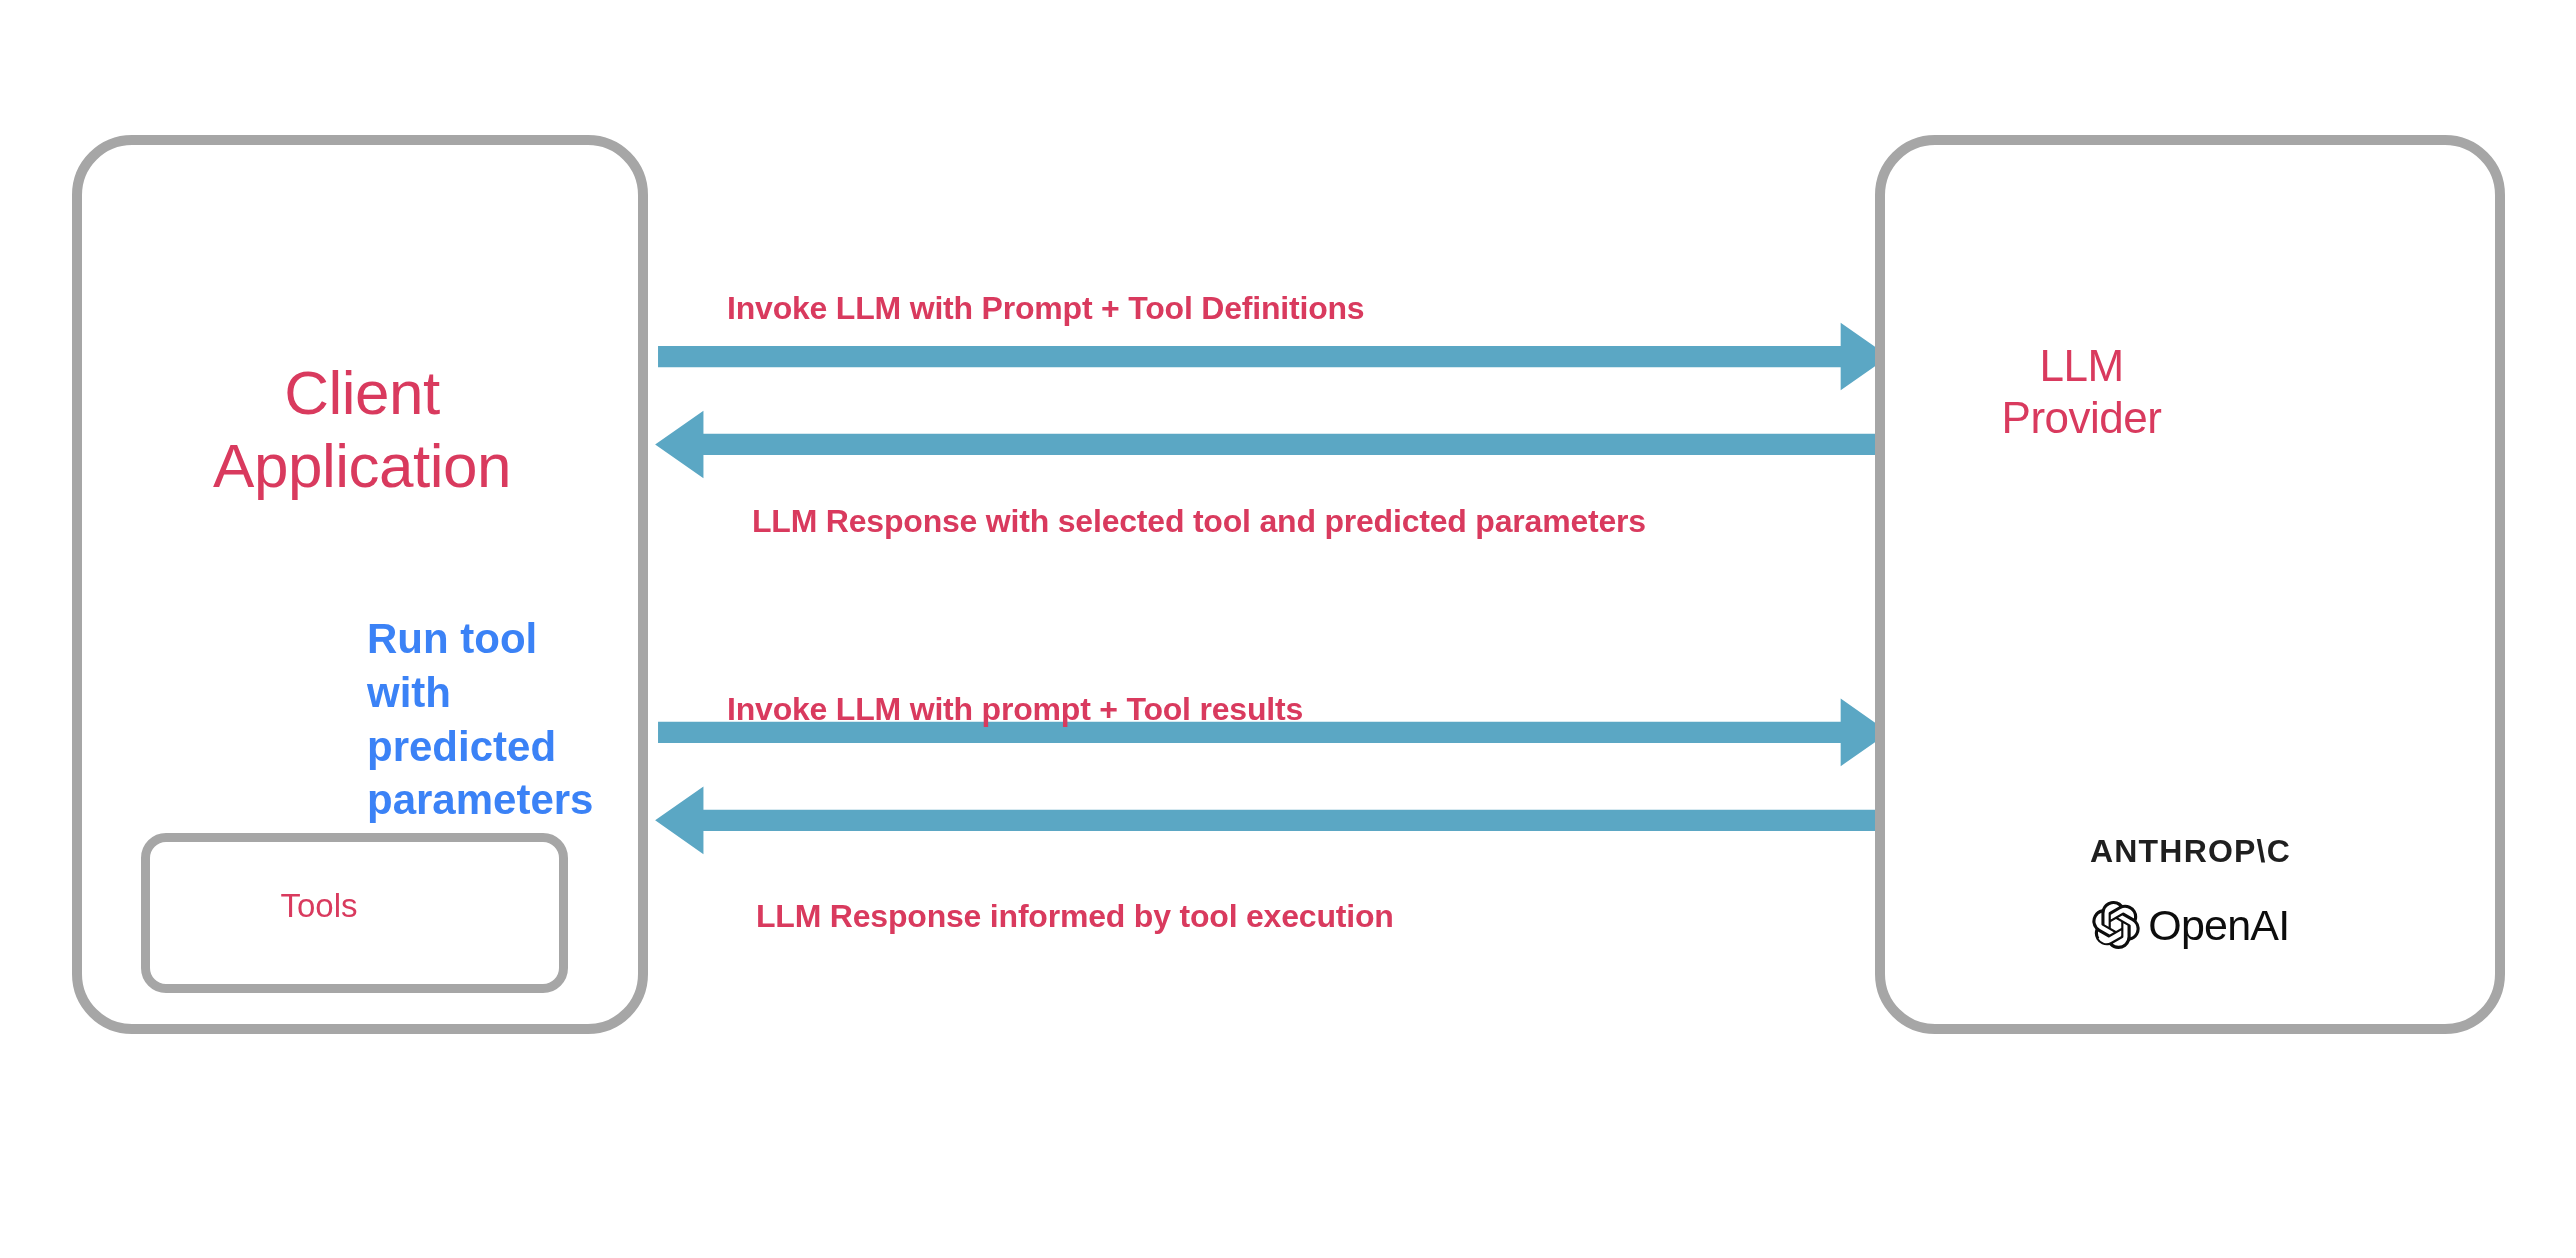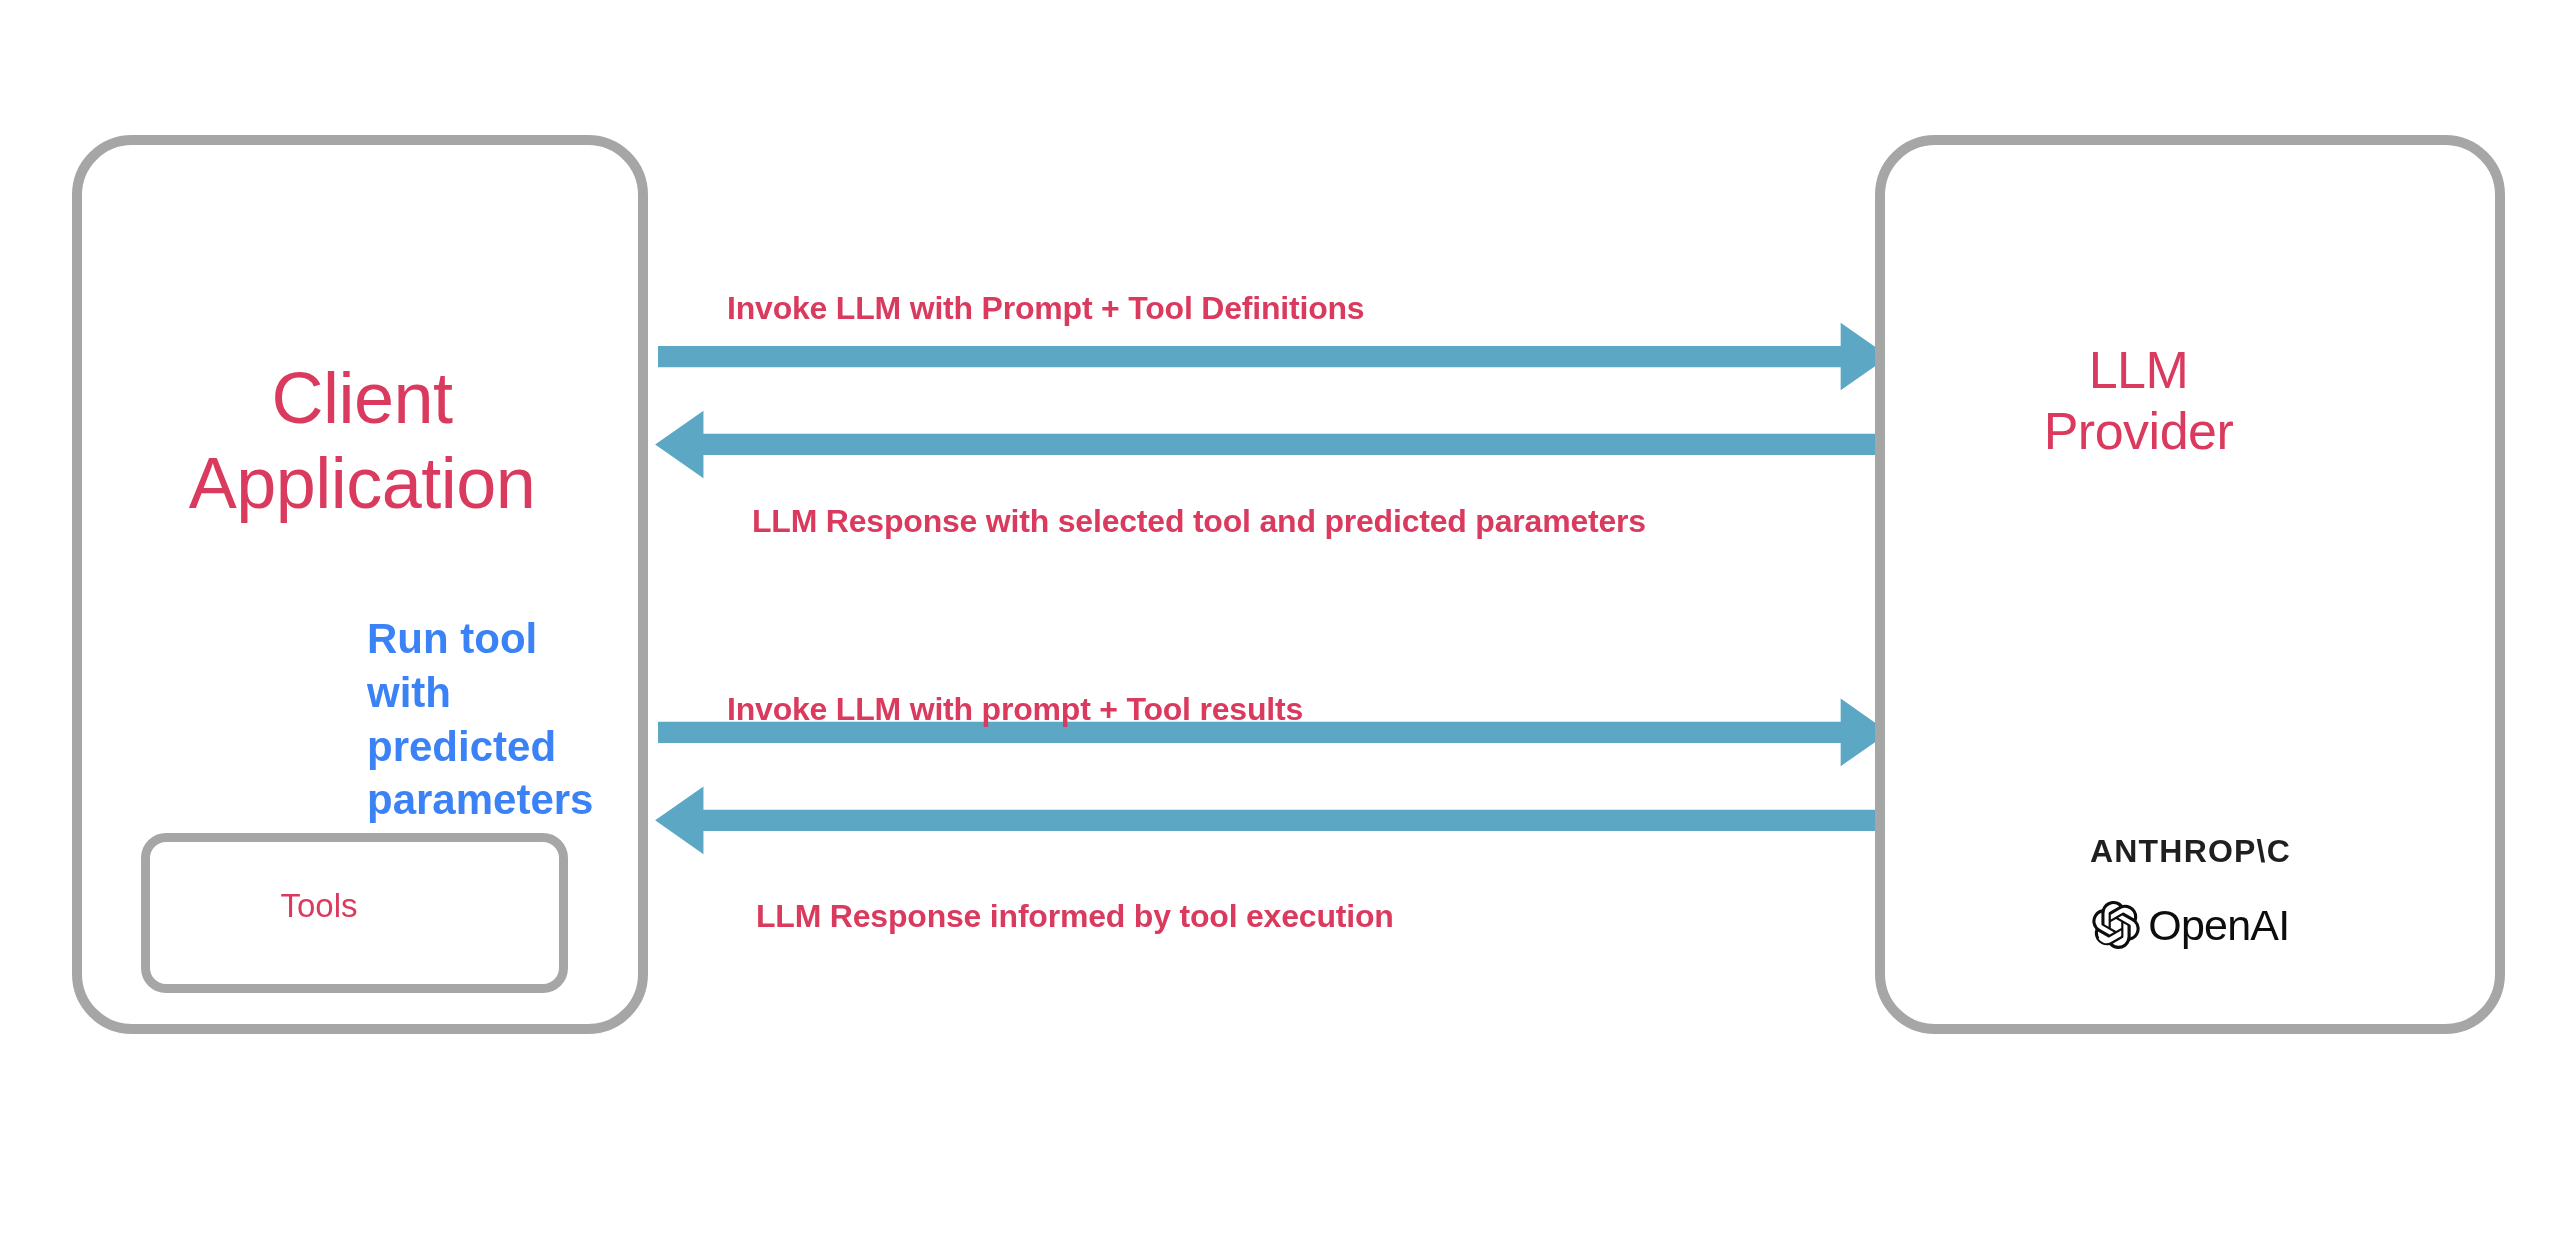--- a/index.html
+++ b/index.html
@@ -68,28 +68,28 @@
     font-weight: 500;
     line-height: 1.18;
     letter-spacing: -0.5px;
     white-space: pre-line;
   }
 
   #client-title {
     left: 97px;
     top: 356px;
     width: 530px;
-    font-size: 72px;
+    font-size: 62px;
   }
 
   #provider-title {
-    left: 1844px;
+    left: 1787px;
     top: 340px;
     width: 589px;
-    font-size: 52px;
+    font-size: 44px;
   }
 
   #tools-label {
     position: absolute;
     left: 141px;
     top: 887px;
     width: 356px;
     text-align: center;
     color: #d93a5e;
     font-size: 33px;

